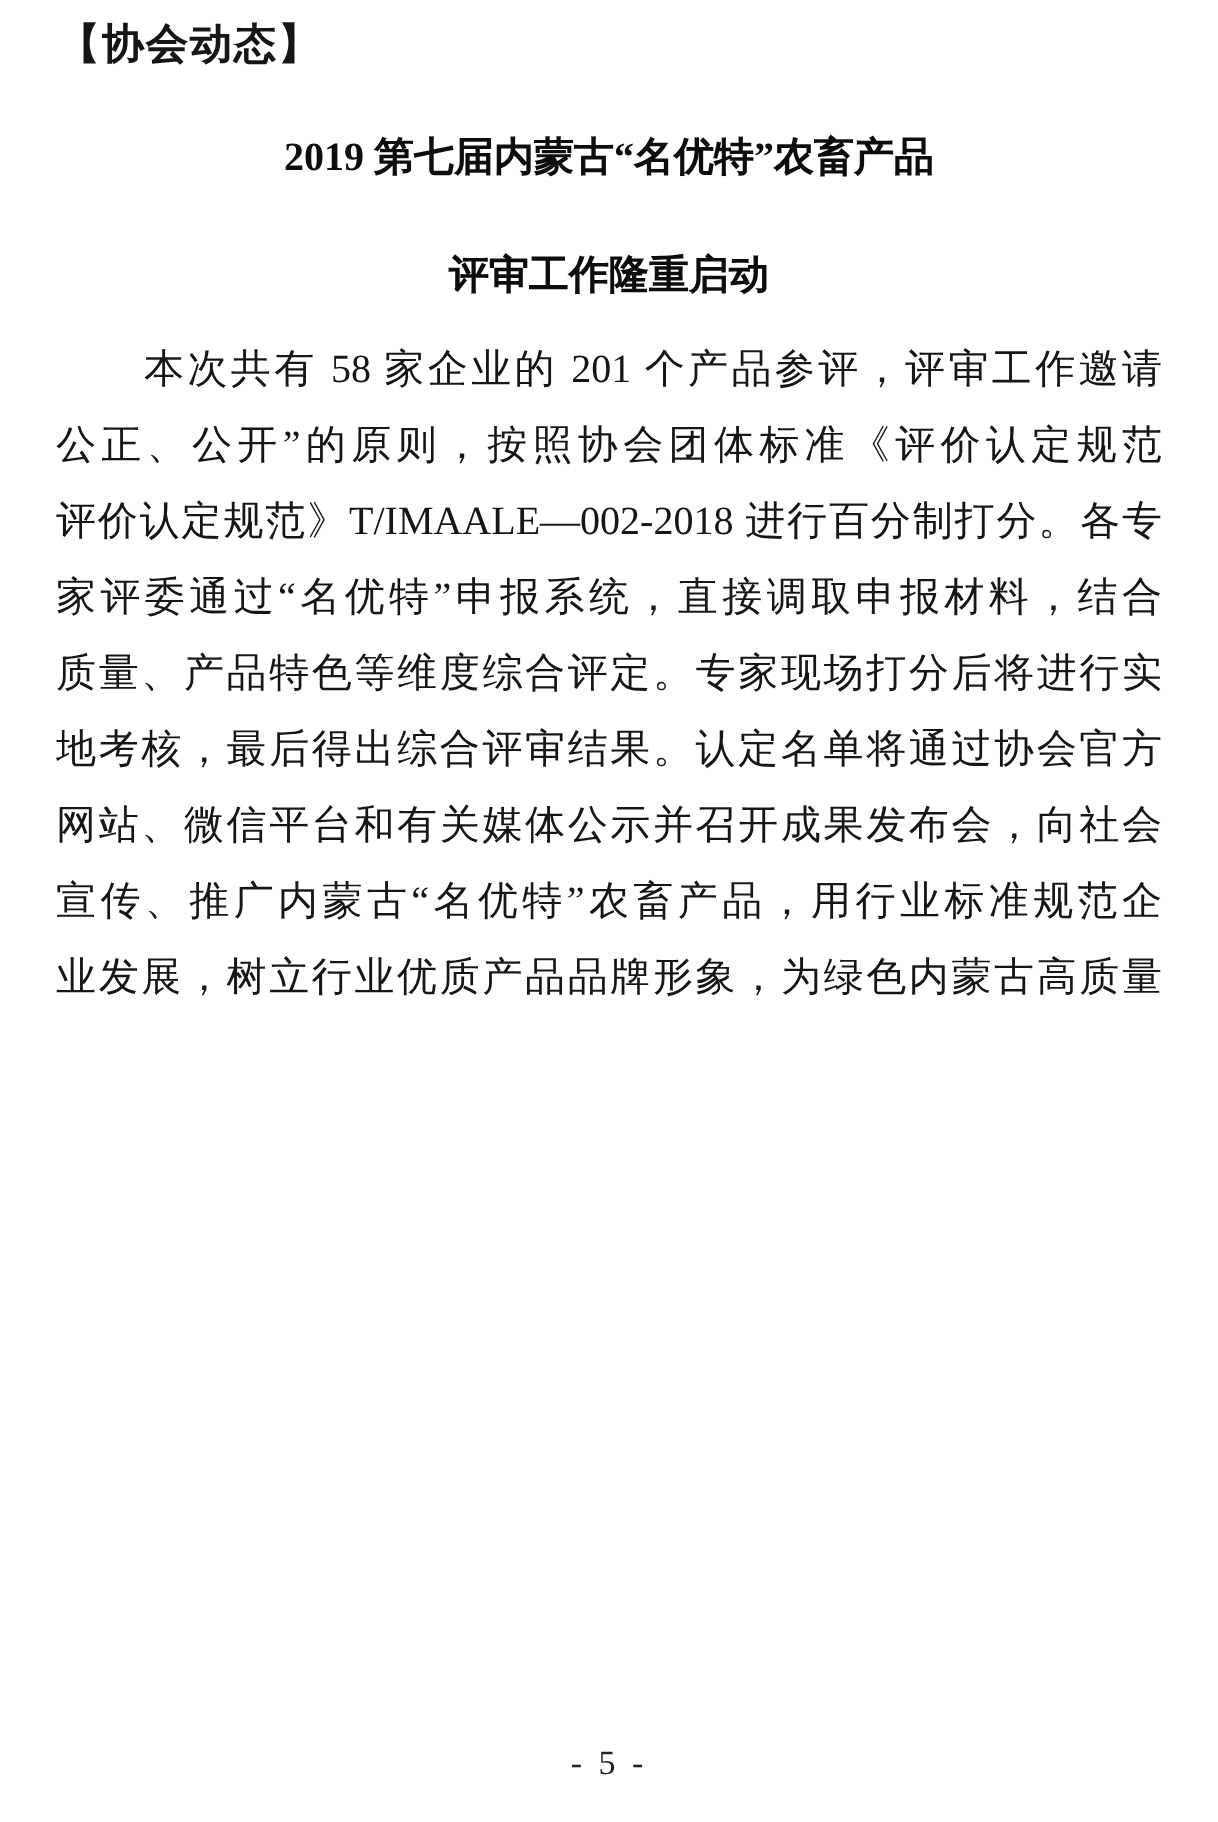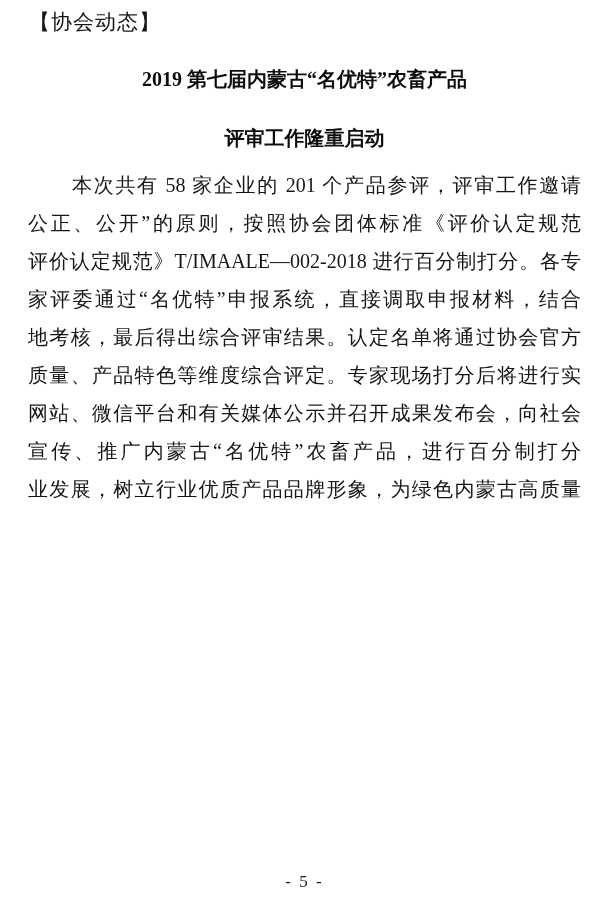--- a/index.html
+++ b/index.html
@@ -17,20 +17,21 @@
     overflow: hidden;
   }
   .section-label {
     position: absolute;
     left: 29px;
     top: 8px;
     font-family: "Liberation Sans", sans-serif;
     font-size: 21px;
     letter-spacing: 1px;
     color: #161616;
+    font-weight: bold;
   }
   .title {
     position: absolute;
     left: 28px;
     right: 28px;
     top: 50px;
     margin: 0;
     text-align: center;
     font-weight: bold;
     font-size: 20px;
@@ -87,23 +88,23 @@
     <div class="title-line">2019 第七届内蒙古“名优特”农畜产品</div>
     <div class="title-line">评审工作隆重启动</div>
   </h1>
 
   <div class="body-text">
       <div class="paragraph">
         <div class="line first">本次共有 58 家企业的 201 个产品参评，评审工作邀请</div>
         <div class="line">公正、公开”的原则，按照协会团体标准《评价认定规范</div>
         <div class="line">评价认定规范》T/IMAALE—002-2018 进行百分制打分。各专</div>
         <div class="line">家评委通过“名优特”申报系统，直接调取申报材料，结合</div>
+        <div class="line">质量、产品特色等维度综合评定。专家现场打分后将进行实</div>
         <div class="line">地考核，最后得出综合评审结果。认定名单将通过协会官方</div>
-        <div class="line">质量、产品特色等维度综合评定。专家现场打分后将进行实</div>
         <div class="line">网站、微信平台和有关媒体公示并召开成果发布会，向社会</div>
-        <div class="line">宣传、推广内蒙古“名优特”农畜产品，进行百分制打分</div>
+        <div class="line">宣传、推广内蒙古“名优特”农畜产品，用行业标准规范企</div>
         <div class="line">业发展，树立行业优质产品品牌形象，为绿色内蒙古高质量</div>
       </div>
     </div>
 
   <div class="page-number">- 5 -</div>
 
 </div>
 
 </body></html>

